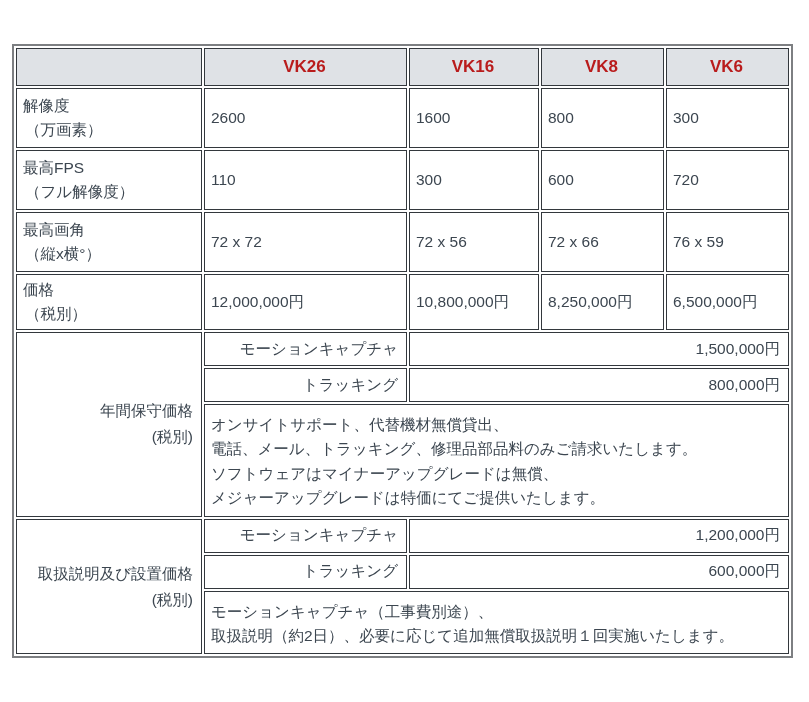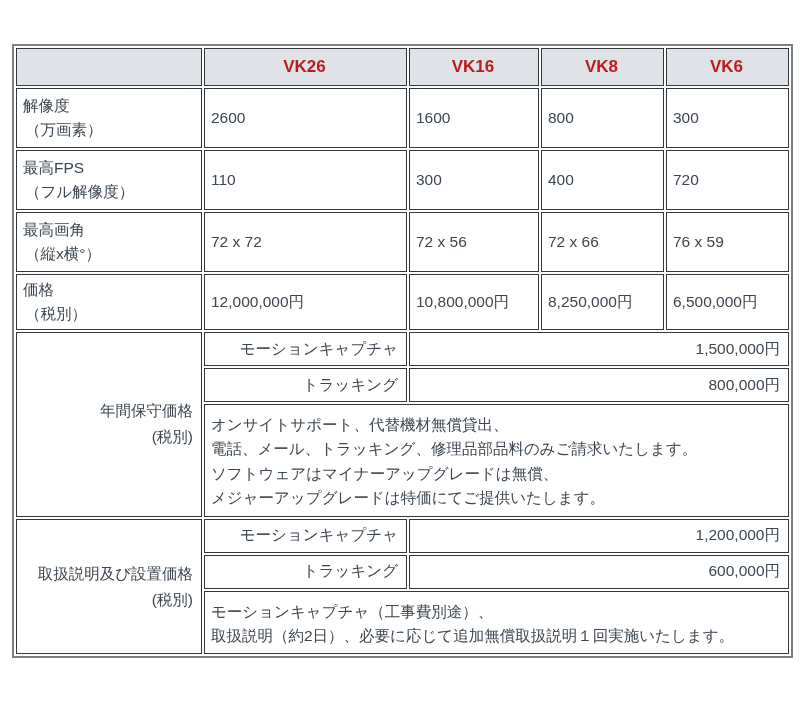--- a/index.html
+++ b/index.html
@@ -96,21 +96,21 @@
       <td>300</td>
     </tr>
 
     <tr class="spec-row">
       <td class="row-label">
         <div>最高FPS</div>
         <div class="l2">（フル解像度）</div>
       </td>
       <td>110</td>
       <td>300</td>
-      <td>400</td>
+      <td>600</td>
       <td>720</td>
     </tr>
 
     <tr class="spec-row">
       <td class="row-label">
         <div>最高画角</div>
         <div class="l2">（縦x横°）</div>
       </td>
       <td>72 x 72</td>
       <td>72 x 56</td>

